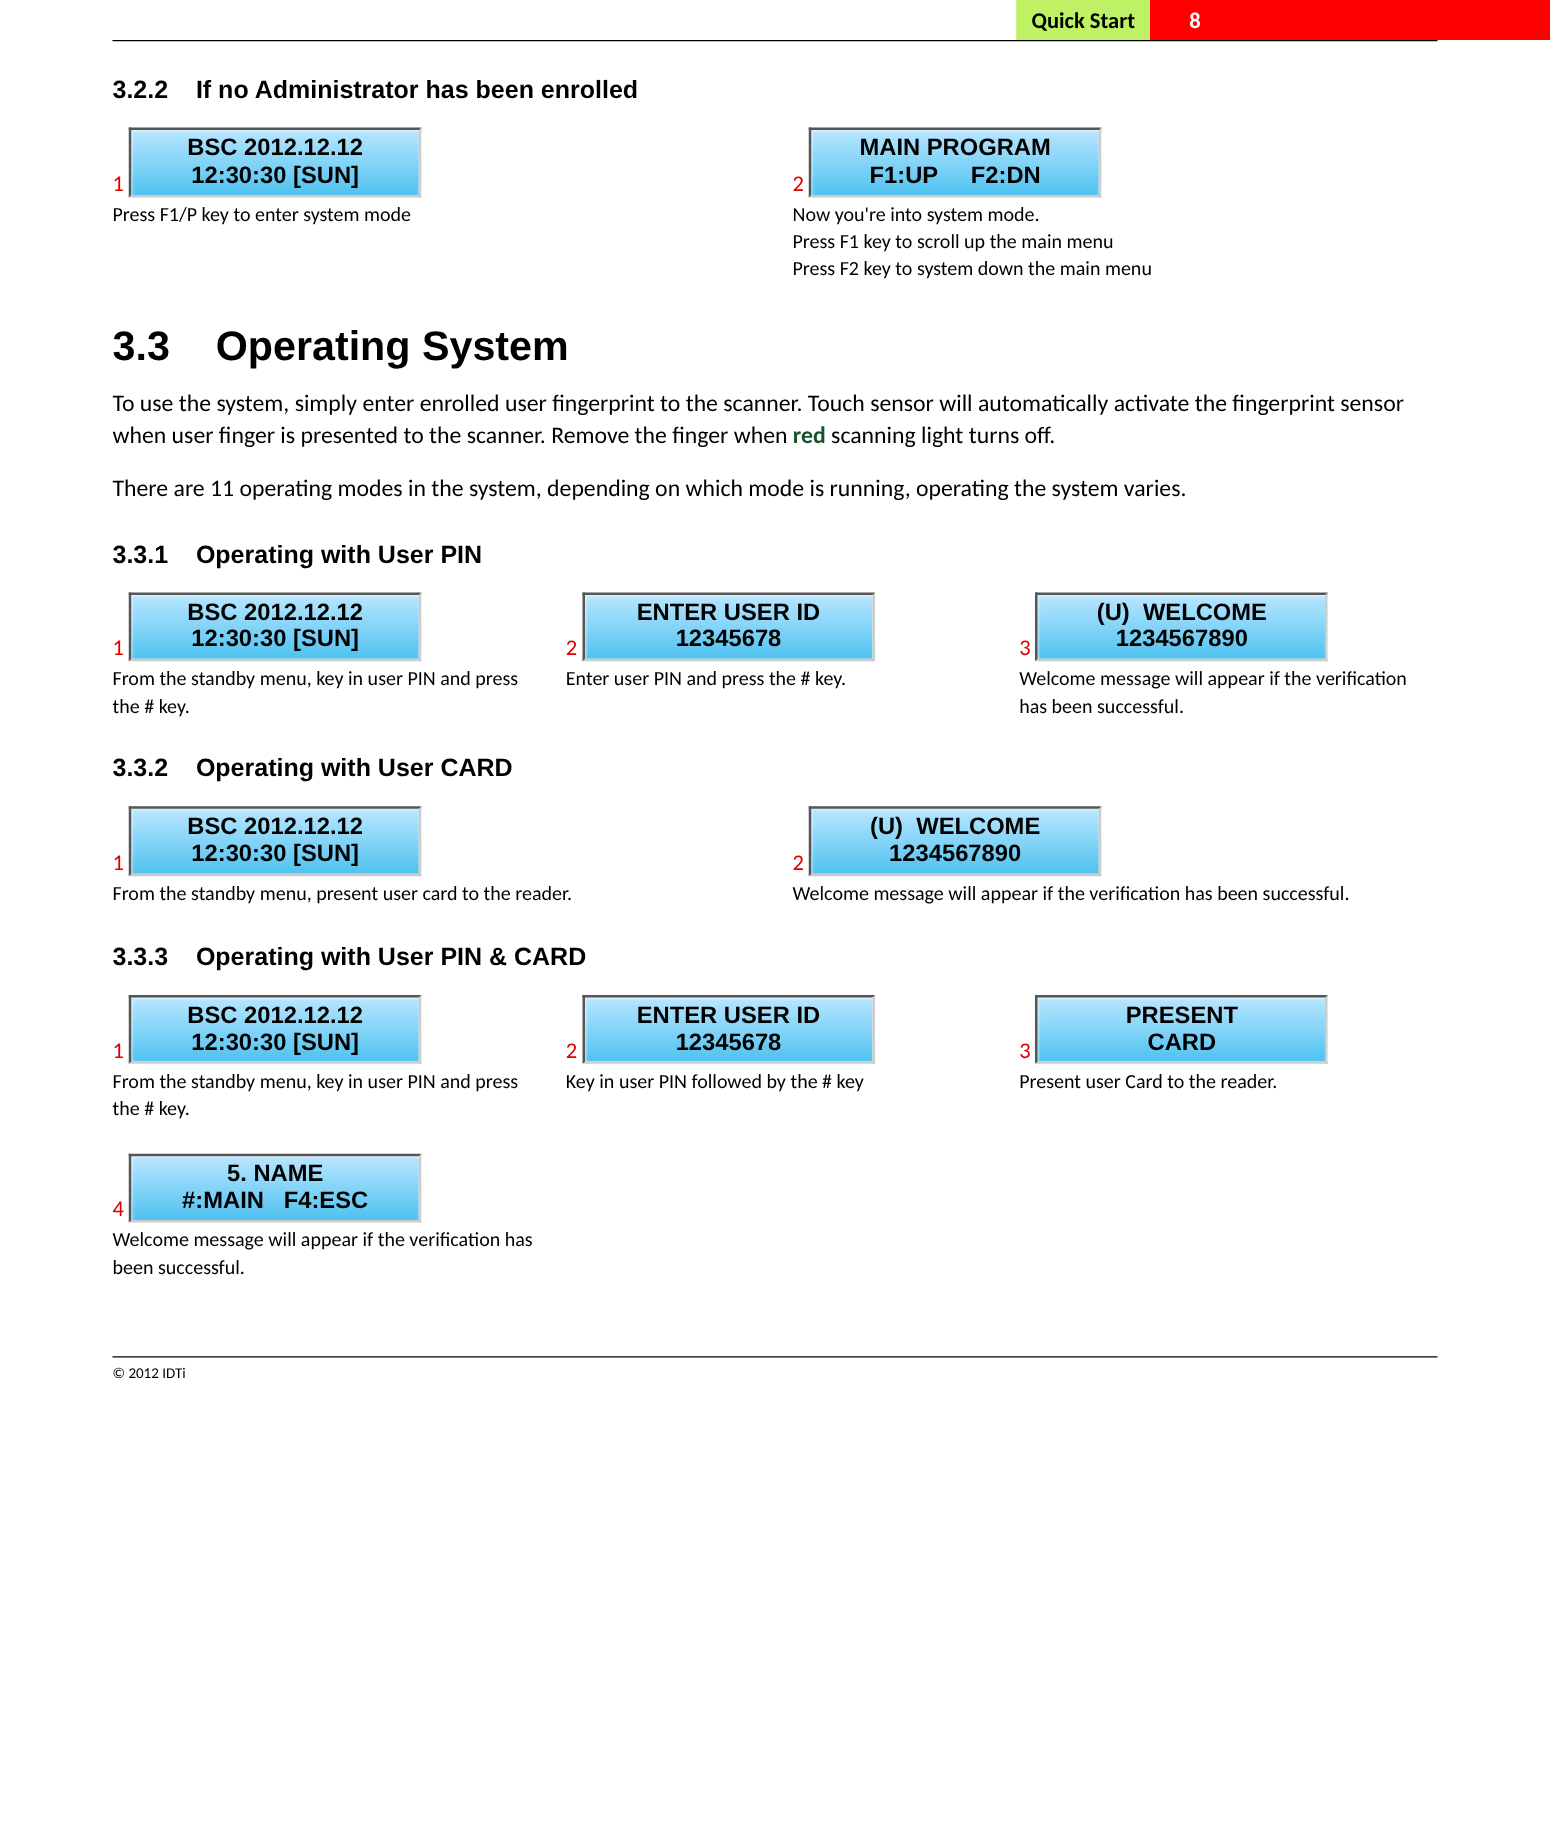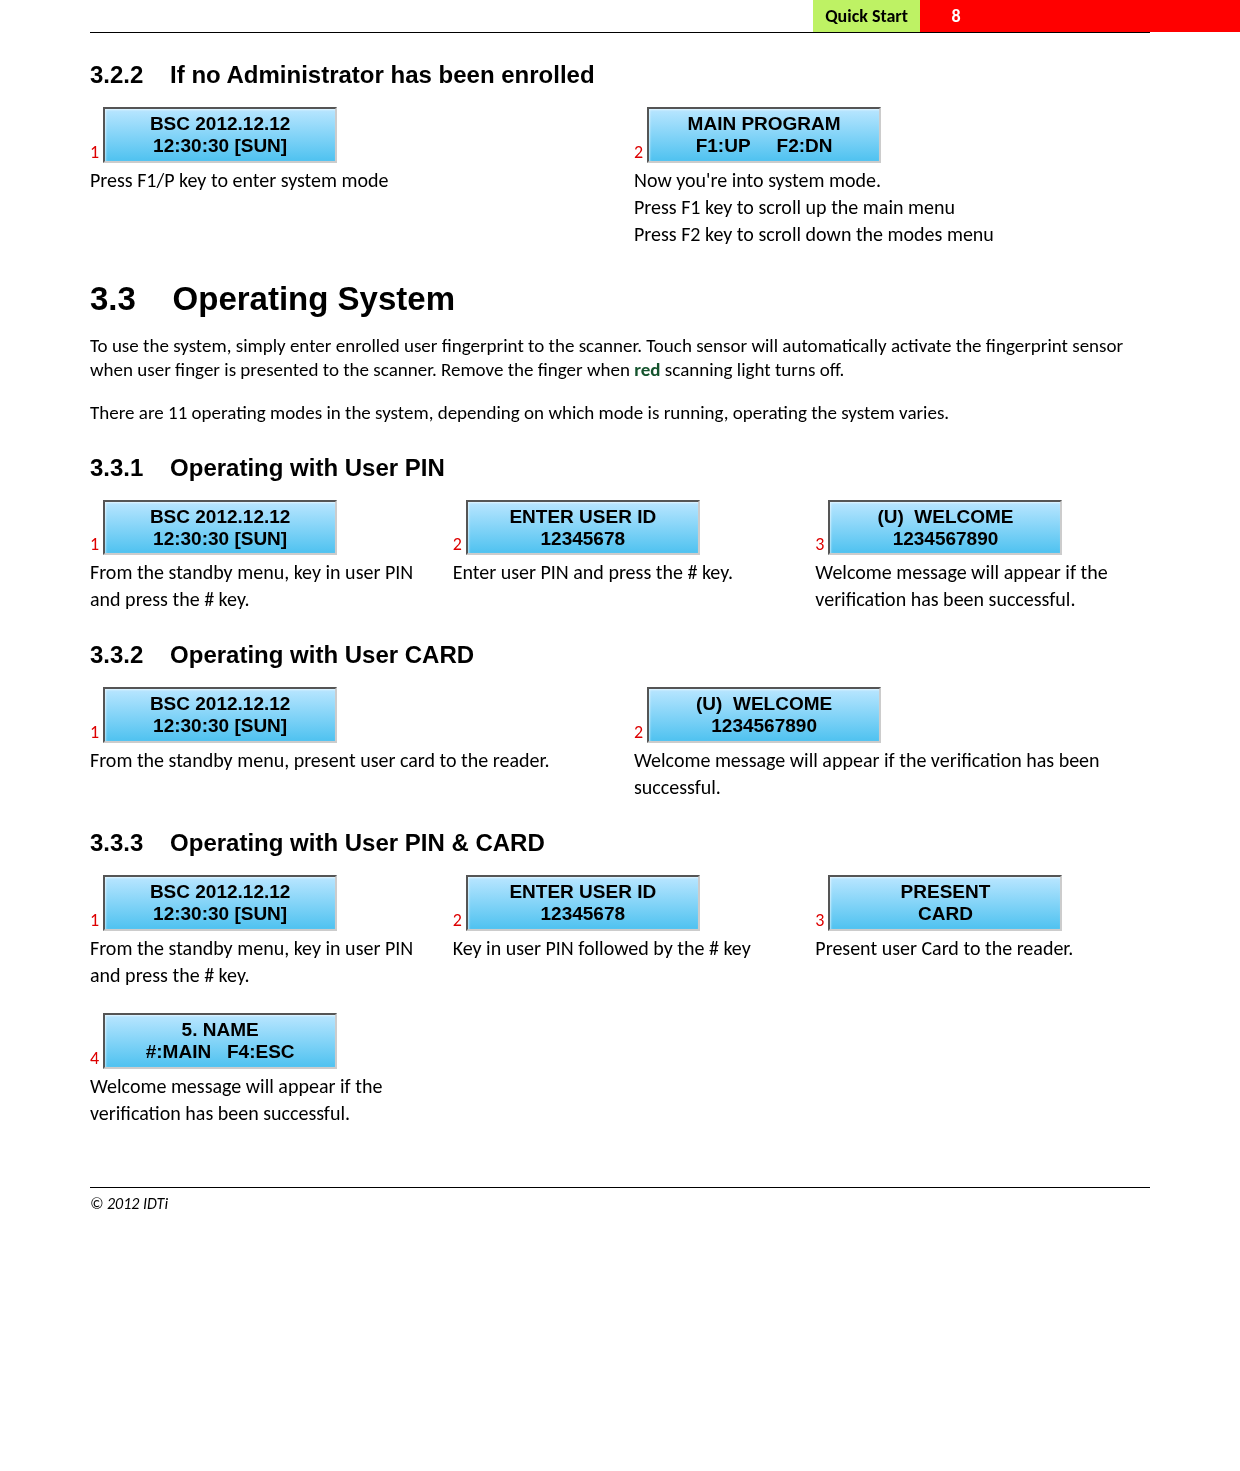--- a/index.html
+++ b/index.html
@@ -41,21 +41,21 @@
   }
   .rule {
     border-top: 1px solid #000;
     margin: 0 90px;
   }
   .page {
     padding: 0 90px;
   }
   h2.sec {
     font-family: Arial, Helvetica, sans-serif;
-    font-size: 24px;
+    font-size: 20px;
     font-weight: bold;
     margin: 28px 0 18px 0;
   }
   h1.sec {
     font-family: Arial, Helvetica, sans-serif;
     font-size: 33px;
     font-weight: bold;
     margin: 32px 0 16px 0;
   }
   p.body {
@@ -97,30 +97,29 @@
   .lcd .l1, .lcd .l2 {
     font-family: "Arial Black", Arial, sans-serif;
     font-weight: 900;
     font-size: 19px;
     color: #000;
     text-align: center;
     line-height: 1.15;
     white-space: pre;
   }
   .caption {
-    font-size: 20px;
+    font-size: 16px;
     line-height: 1.35;
     margin-top: 4px;
   }
   .footer {
     margin: 60px 90px 20px 90px;
     border-top: 1px solid #000;
     padding-top: 6px;
-    font-style: italic;
-    font-size: 16px;
+    font-size: 12px;
   }
 </style>
 </head>
 <body>
 
 <div class="top-bar">
   <div class="quick">Quick Start</div>
   <div class="pagenum">8</div>
   <div class="tail"></div>
 </div>
@@ -146,21 +145,21 @@
     <div class="col">
       <div class="step">
         <span class="stepnum">2</span>
         <span class="lcd">
           <div class="l1">MAIN PROGRAM</div>
           <div class="l2">F1:UP     F2:DN</div>
         </span>
       </div>
       <div class="caption" style="white-space:pre-line">Now you're into system mode.
 Press F1 key to scroll up the main menu
-Press F2 key to scroll down the modes menu</div>
+Press F2 key to system down the main menu</div>
     </div>
   </div>
 
   <h1 class="sec">
     <span>3.3</span>&nbsp;&nbsp;&nbsp;&nbsp;<span>Operating System</span>
   </h1>
 
   <p class="body">
     <span>To use the system, simply enter enrolled user fingerprint to the scanner. Touch sensor will automatically activate the fingerprint sensor when user finger is presented to the scanner. Remove the finger when </span><span class="red">red</span><span> scanning light turns off.</span>
   </p>

